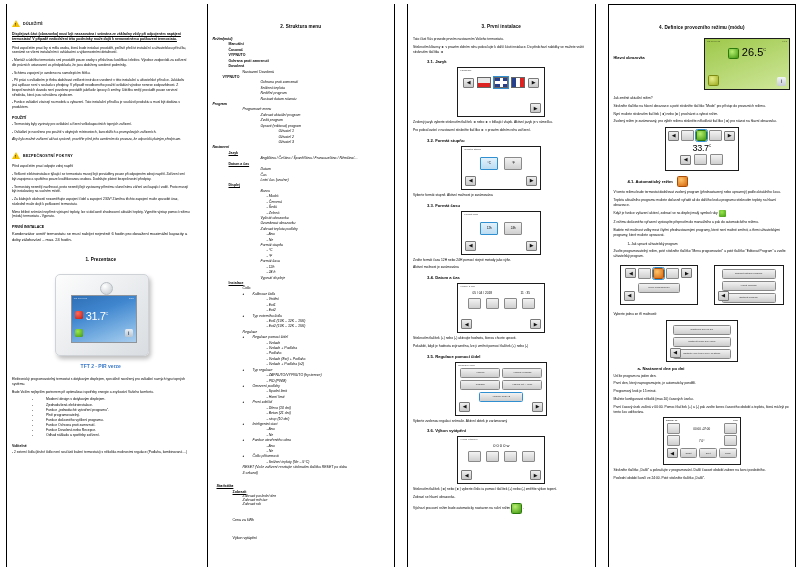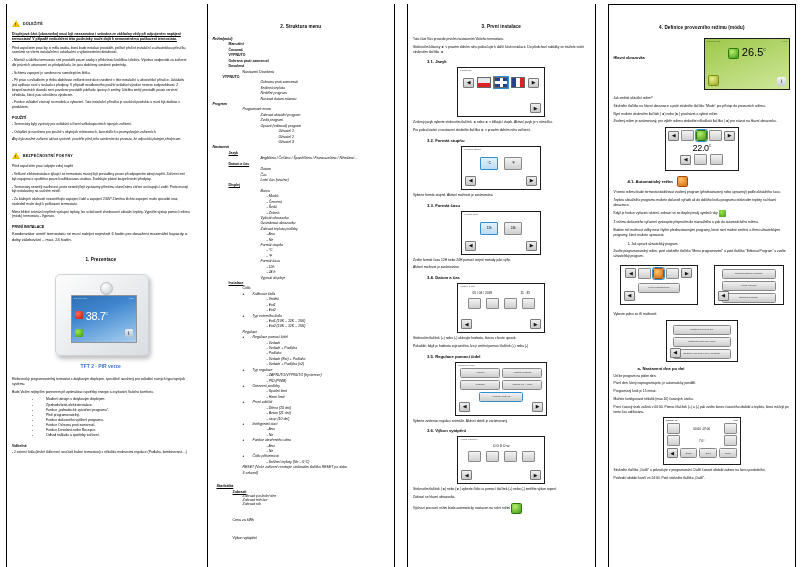--- a/index.html
+++ b/index.html
@@ -133,21 +133,21 @@
             <div class="dev-knob"></div>
             <div class="lcd">
               <div class="lcd-top">
                 <span>PO 10:04:01</span>
                 <span>22.5</span>
               </div>
               <div class="lcd-ic ic-red"></div>
               <div class="lcd-ic ic-green"></div>
               <div class="lcd-ic ic-info">i</div>
               <div class="lcd-temp">
-                <span>38.7</span><sup>C</sup>
+                <span>31.7</span><sup>C</sup>
               </div>
             </div>
           </div>
         </div>
       </div>
       <div class="dev-caption">TFT 2 - PIR verze</div>
 
       <p class="tiny" style="margin-top:8px;">Elektronický programovatelný termostat s dotykovým displejem, speciálně navržený pro ovládání různých typů topných systémů.</p>
       <p class="tiny">Bude Vaším nejlepším partnerem při optimalizaci spotřeby energie a zvyšování Vašeho komfortu.</p>
       <ul class="ul dashlist">
@@ -392,21 +392,21 @@
 
       <div class="screen" style="width:74px;height:44px;">
         <div class="scr-row" style="margin-top:2px;gap:2px;">
           <div class="arrow">◀</div>
           <div class="cell"></div>
           <div class="badge-green" style="outline:1px solid #2f8fd0;"></div>
           <div class="cell"></div>
           <div class="arrow">▶</div>
         </div>
         <div class="temp-big" style="margin-top:2px;">
-          <span>22.0</span><sup>C</sup>
+          <span>33.7</span><sup>C</sup>
         </div>
         <div class="scr-row" style="margin-top:1px;gap:3px;">
           <div class="arrow">◀</div>
           <div class="cell"></div>
           <div class="cell"></div>
         </div>
       </div>
 
       <div class="h-sub" style="display:flex;align-items:center;gap:4px;">
         <span>4.1.   Automatický režim</span>

